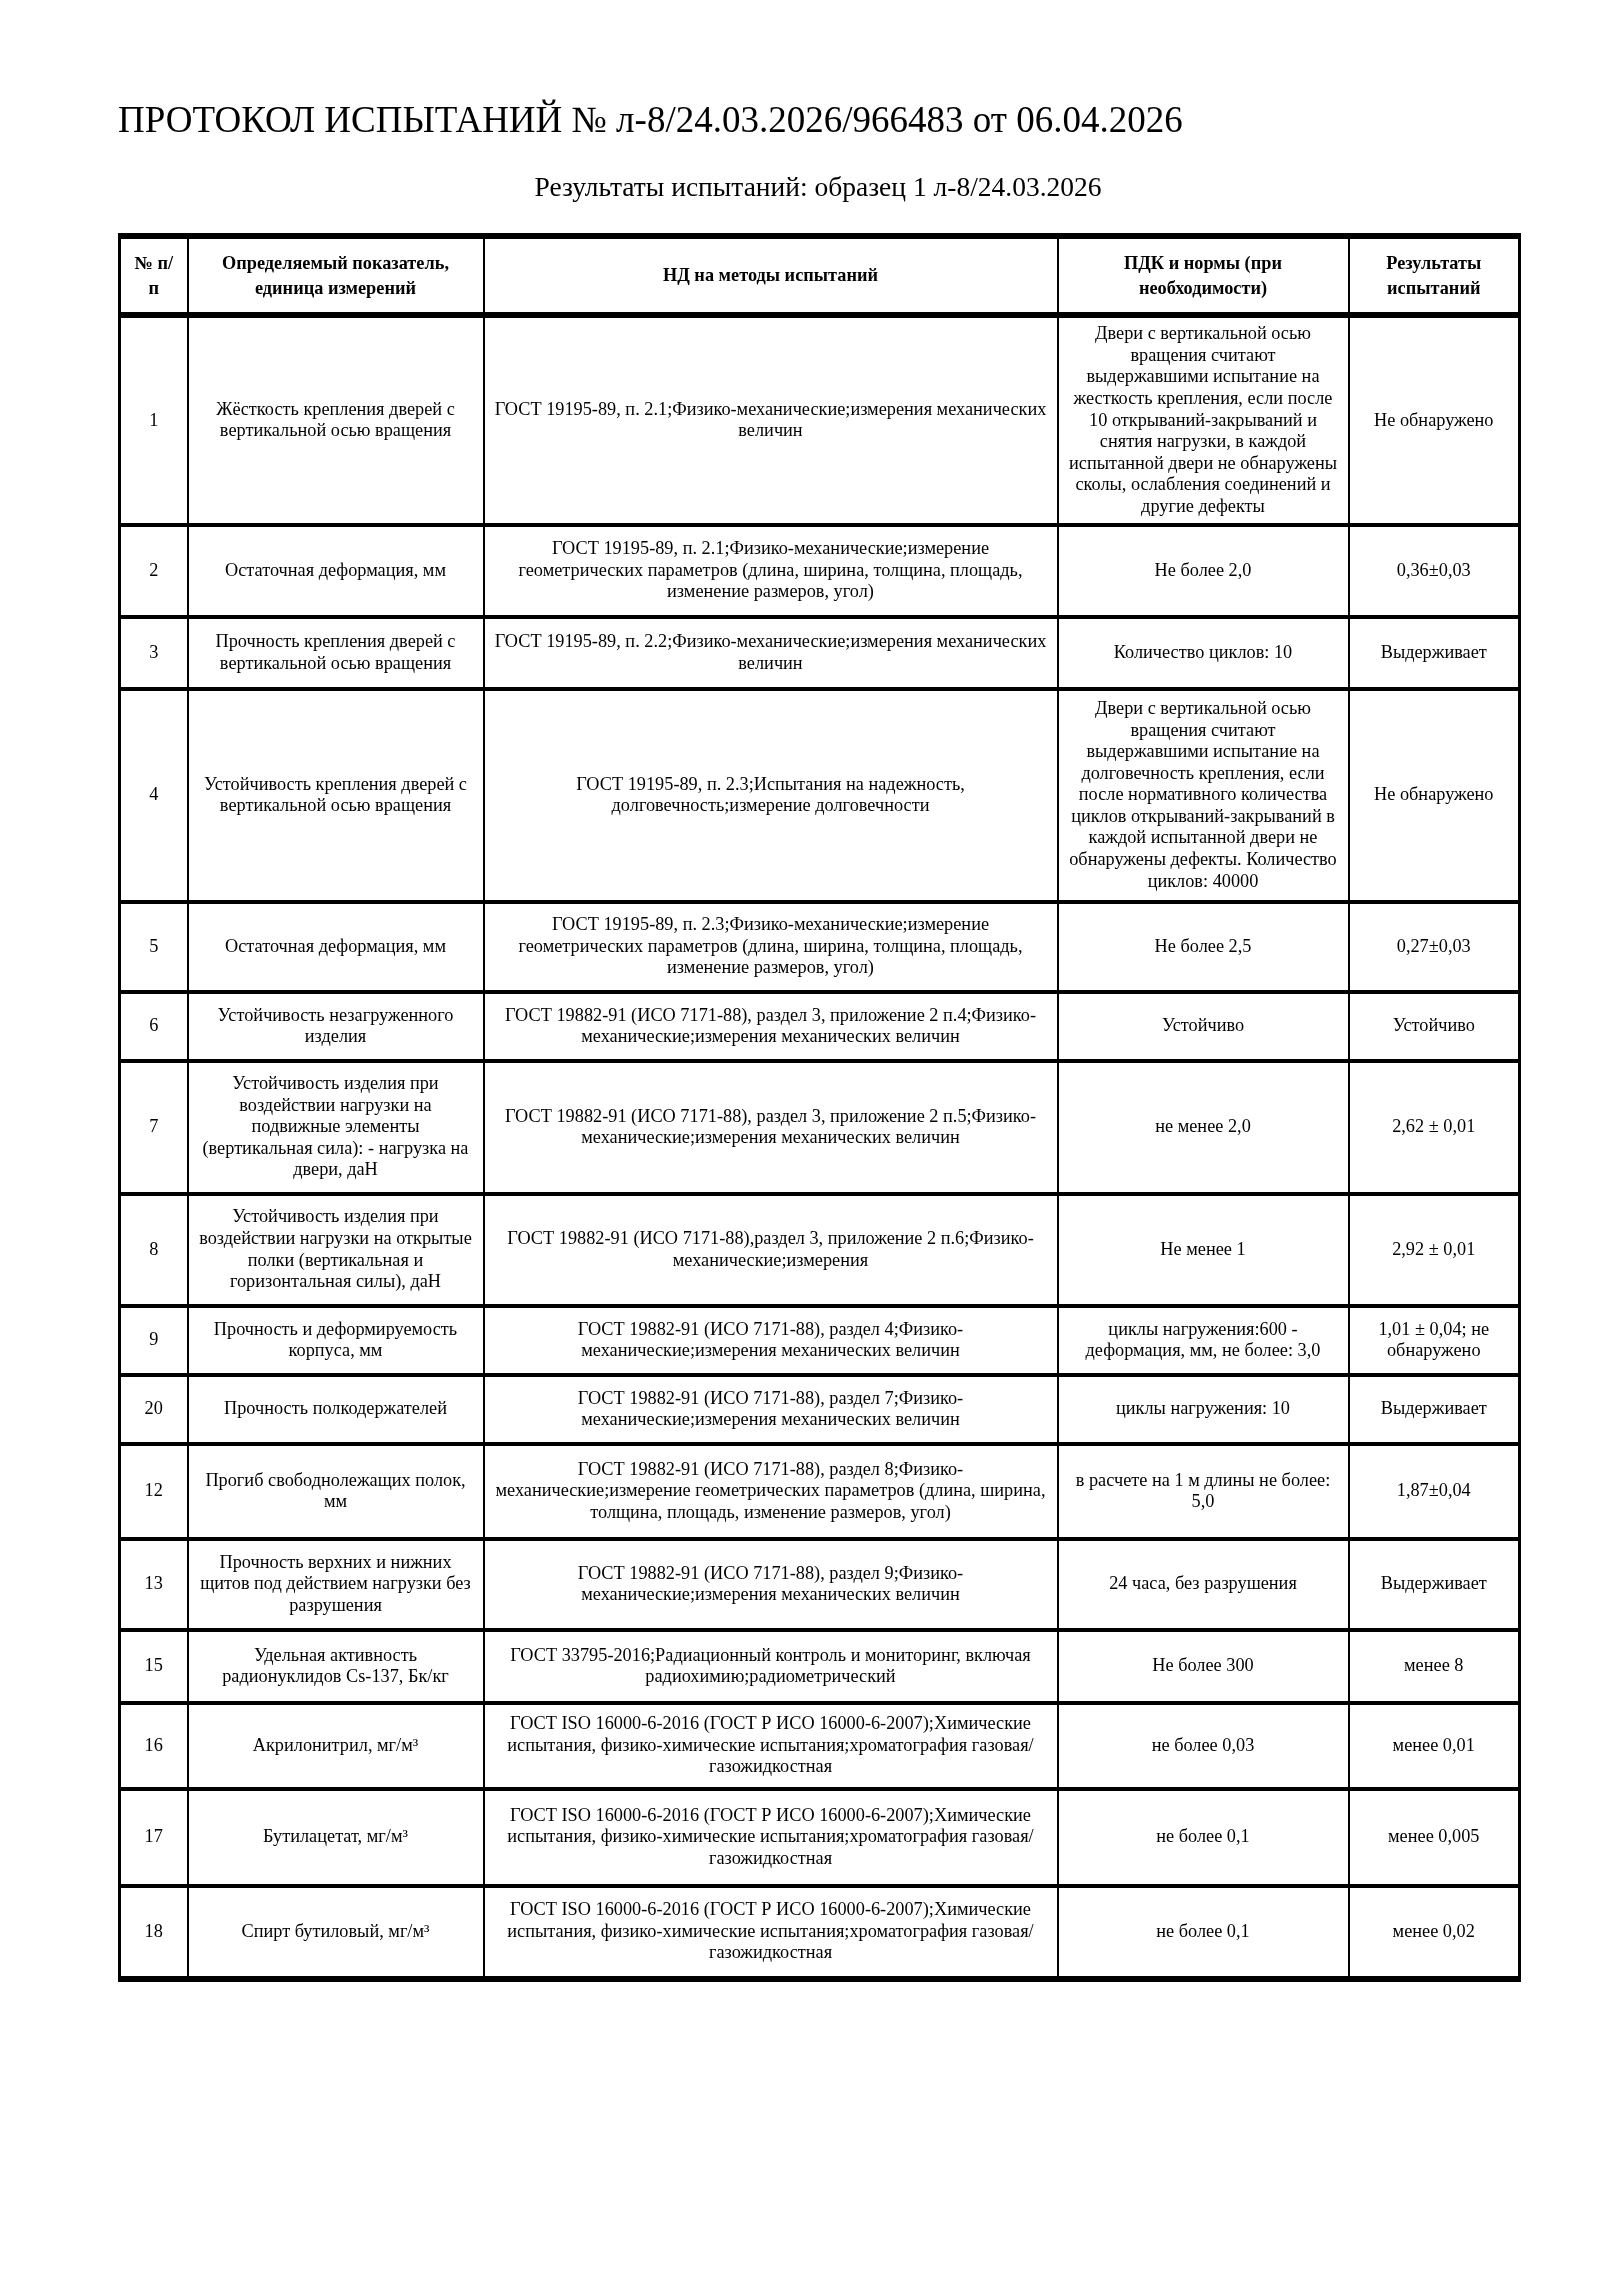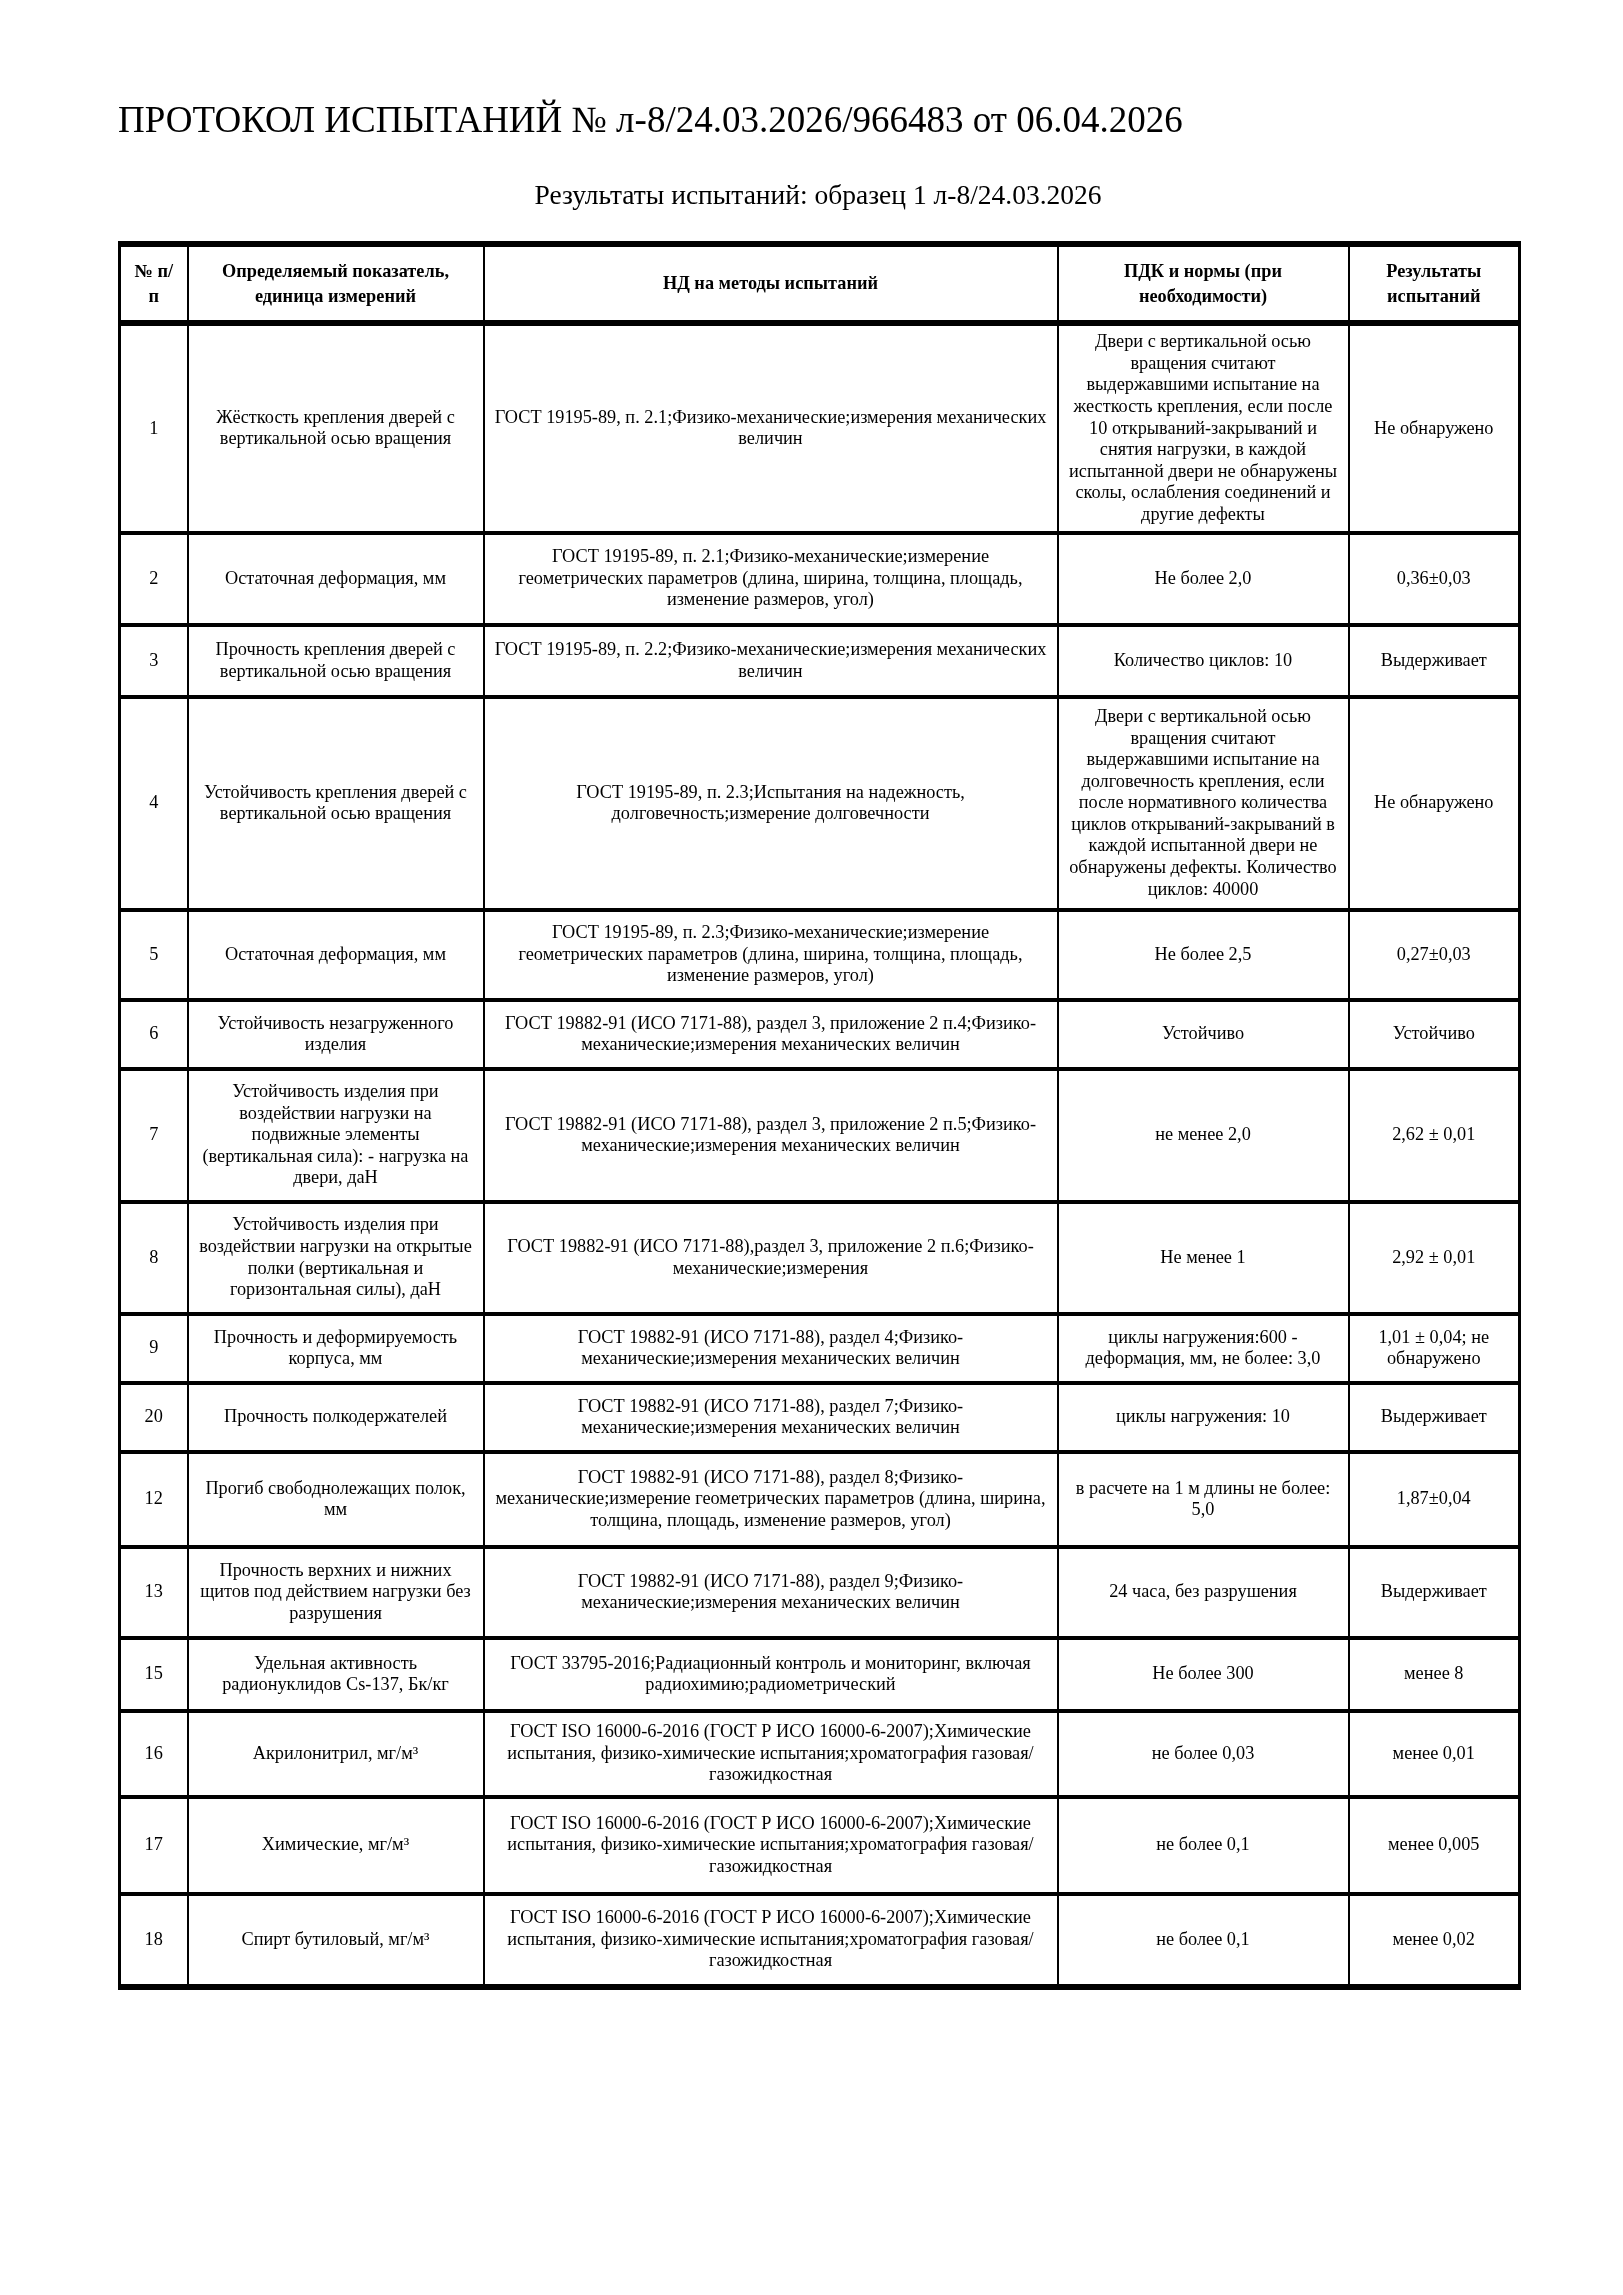--- a/index.html
+++ b/index.html
@@ -22,21 +22,21 @@
     width: 1400px;
   }
   .doc-title {
     font-size: 37px;
     font-weight: 400;
     margin: 0;
     text-align: left;
     letter-spacing: 0;
   }
   .doc-subtitle {
-    margin-top: 38px;
+    margin-top: 30px;
     text-align: center;
     font-size: 27.5px;
   }
   table.results {
     margin-top: 30px;
     width: 1400px;
     border-collapse: collapse;
     table-layout: fixed;
     border: 3.3px solid #000;
     border-top-width: 6.5px;
@@ -189,21 +189,21 @@
         </tr>
         <tr style="height: 86px;">
           <td>16</td>
           <td>Акрилонитрил, мг/м³</td>
           <td>ГОСТ ISO 16000-6-2016 (ГОСТ Р ИСО 16000-6-2007);Химические испытания, физико-химические испытания;хроматография газовая/газожидкостная</td>
           <td>не более 0,03</td>
           <td>менее 0,01</td>
         </tr>
         <tr style="height: 97px;">
           <td>17</td>
-          <td>Химические, мг/м³</td>
+          <td>Бутилацетат, мг/м³</td>
           <td>ГОСТ ISO 16000-6-2016 (ГОСТ Р ИСО 16000-6-2007);Химические испытания, физико-химические испытания;хроматография газовая/газожидкостная</td>
           <td>не более 0,1</td>
           <td>менее 0,005</td>
         </tr>
         <tr style="height: 93px;">
           <td>18</td>
           <td>Спирт бутиловый, мг/м³</td>
           <td>ГОСТ ISO 16000-6-2016 (ГОСТ Р ИСО 16000-6-2007);Химические испытания, физико-химические испытания;хроматография газовая/газожидкостная</td>
           <td>не более 0,1</td>
           <td>менее 0,02</td>

